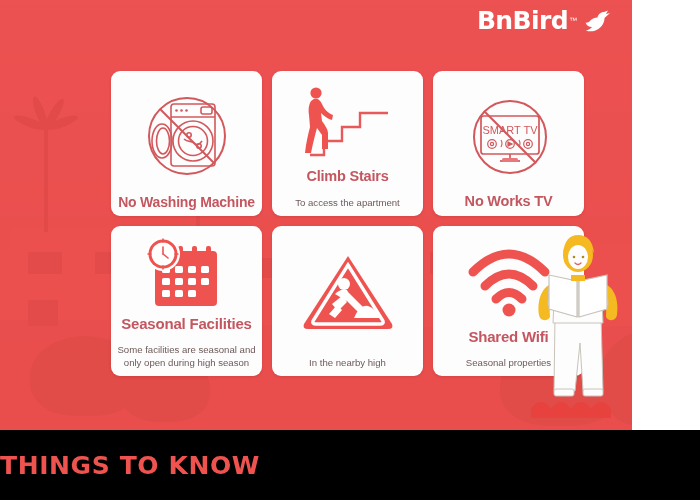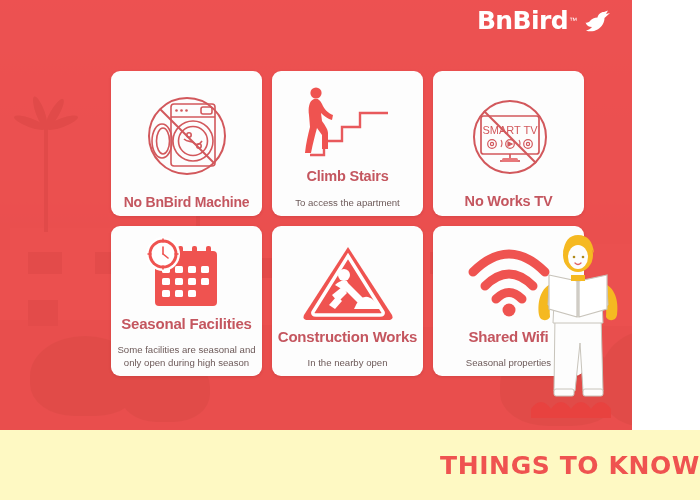--- a/index.html
+++ b/index.html
@@ -43,22 +43,22 @@
   .icon-wrap{flex:1;display:flex;align-items:center;justify-content:center;width:100%;}
   .c-title{font-size:14.5px;font-weight:600;color:#c4565f;line-height:1.15;text-align:right;
            letter-spacing:-.2px;white-space:nowrap;}
   .c-title.sm{font-size:14px;}
   .c-sub{font-size:9.6px;color:#6d5a59;line-height:1.35;text-align:center;margin-top:12px;
          max-width:142px;}
   .card.r2 .icon-wrap{margin-top:2px;}
   .card.r2 .c-title{font-size:15px;}
 
   
-  .band{position:absolute;left:0;top:430px;width:700px;height:70px;background:#fef9c3;
-        display:flex;align-items:center;justify-content:flex-end;}
+  .band{position:absolute;left:0;top:430px;width:700px;height:70px;background:#000000;
+        display:flex;align-items:center;justify-content:flex-start;}
   .band-text{font-size:25px;font-weight:bold;color:#ef5350;letter-spacing:.6px;
      font-family:"DejaVu Sans", sans-serif;}
 
   
   .char{position:absolute;right:2px;bottom:12px;width:105px;height:195px;z-index:6;}
 </style>
 </head>
 <body>
 
 <div class="stage">
@@ -134,21 +134,21 @@
               <circle cx="64" cy="58" r="2.2"></circle>
               <ellipse cx="27" cy="53" rx="10" ry="17"></ellipse>
               <ellipse cx="28" cy="53" rx="6.5" ry="13"></ellipse>
             </g>
             <g fill="none" stroke="#d2585c" stroke-width="2">
               <circle cx="52" cy="48" r="38"></circle>
               <line x1="25" y1="21" x2="79" y2="75"></line>
             </g>
           </svg>
         </div>
-        <div class="c-title sm">No BnBird Machine</div>
+        <div class="c-title sm">No Washing Machine</div>
       </div>
 
       <div class="card">
         <div class="icon-wrap">
           <svg width="112" height="82" viewBox="0 0 112 82">
             <g fill="none" stroke="#e8595c" stroke-width="2.4" stroke-linejoin="miter">
               <polyline points="18,72 32,72 32,58 50,58 50,44 68,44 68,30 96,30"></polyline>
             </g>
             <g fill="#ef5350">
               <circle cx="24" cy="10" r="5.6"></circle>
@@ -244,22 +244,21 @@
             <g fill="#ffffff">
               <circle cx="42" cy="32" r="6"></circle>
               <path d="M33 42 q6 -6 12 -4 l3 8 -4 3 -6 -4 z"></path>
               <path d="M30 52 l10 -8 5 6 -9 9 z"></path>
               <path d="M27 62 l8 -9 5 5 -7 8 z"></path>
               <path d="M44 38 l18 18 -5 5 -18 -18 z"></path>
               <path d="M52 66 q6 -14 14 -12 q7 2 12 12 z"></path>
             </g>
           </svg>
         </div>
-        <div class="c-title">Construction Works</div>
-        <div class="c-sub">In the nearby open</div>
+        <div class="c-sub">In the nearby high</div>
       </div>
 
       <div class="card r2">
         <div class="icon-wrap">
           <svg width="92" height="72" viewBox="0 0 92 72">
             <g fill="none" stroke="#ef5350" stroke-width="9" stroke-linecap="round">
               <path d="M10 26 Q46 -10 82 26"></path>
               <path d="M22 40 Q46 16 70 40"></path>
               <path d="M33 53 Q46 40 59 53"></path>
             </g>

